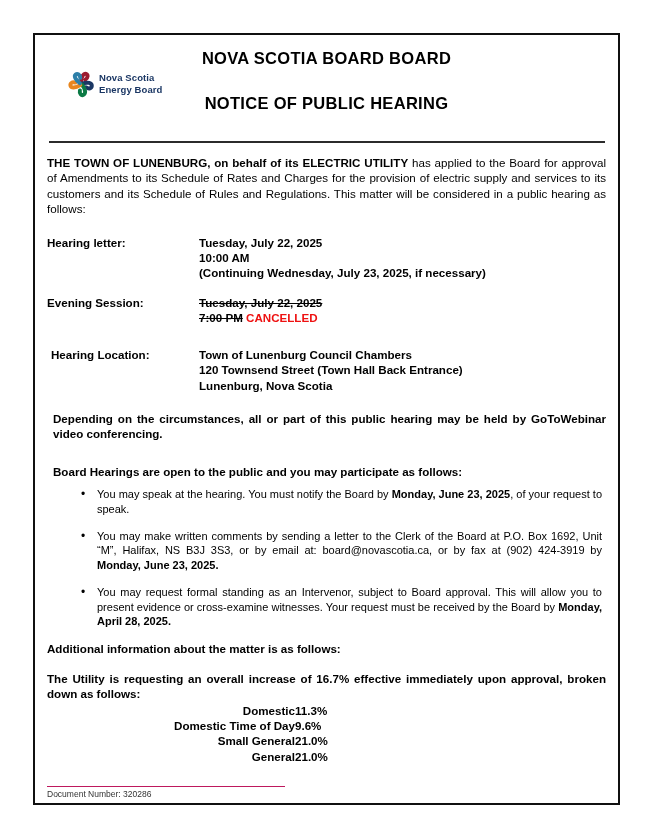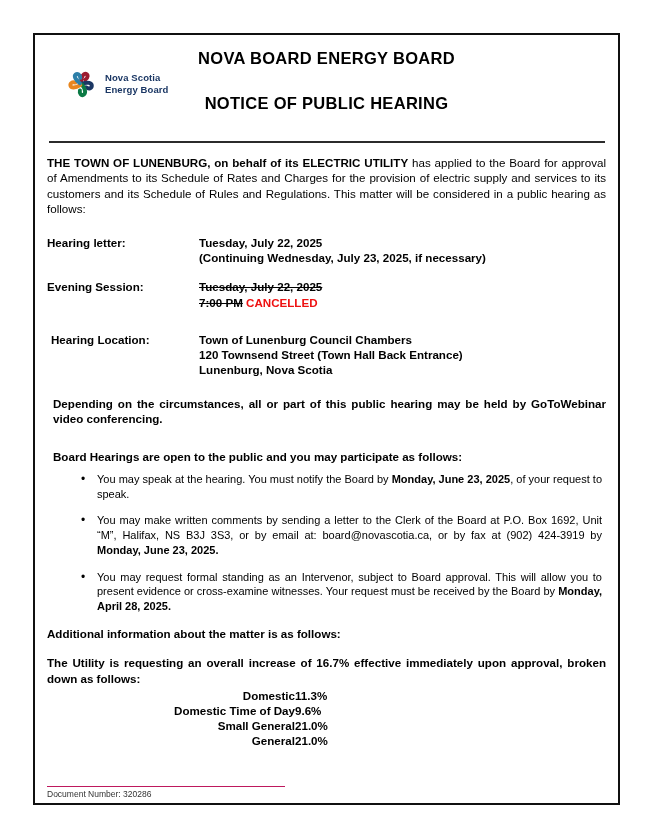--- a/index.html
+++ b/index.html
@@ -38,21 +38,20 @@
   .header {
     position: relative;
     height: 92px;
   }
   .logo-wrap {
     position: absolute;
     left: 16px;
     top: 30px;
     display: flex;
     align-items: center;
-    gap: 6px;
   }
   .logo-mark { width: 36px; height: 38px; display:block; }
   .logo-text {
     font-size: 9.5px;
     font-weight: bold;
     line-height: 1.22;
     color: #1b3764;
     letter-spacing: 0.1px;
     white-space: pre-line;
   }
@@ -182,37 +181,38 @@
             <path d="M53 49 C70 43, 80 48, 80 55 C80 62, 72 65, 64 59" stroke="#1b3764"></path>
             <path d="M53 52 C64 66, 63 77, 57 80 C51 83, 45 77, 47 68" stroke="#0b7a45"></path>
             <path d="M48 53 C33 62, 23 61, 21 55 C19 49, 25 43, 34 46" stroke="#e8861e"></path>
             <path d="M47 48 C34 38, 30 28, 35 24 C40 20, 48 24, 48 33" stroke="#2d7fa8"></path>
           </g>
         </svg>
         <div class="logo-text"><span>Nova Scotia</span><br><span>Energy Board</span></div>
       </div>
 
       <div class="titles">
-        <div class="title-main">NOVA BOARD ENERGY BOARD</div>
+        <div class="title-main">NOVA SCOTIA BOARD BOARD</div>
         <div class="title-sub">NOTICE OF PUBLIC HEARING</div>
       </div>
     </div>
 
     <div class="rule"></div>
 
     <div class="body">
 
       <p class="para"><span class="b">THE TOWN OF LUNENBURG, on behalf of its ELECTRIC UTILITY</span><span> has applied to the Board for approval of Amendments to its Schedule of Rates and Charges for the provision of electric supply and services to its customers and its Schedule of Rules and Regulations. This matter will be considered in a public hearing as follows:</span></p>
 
       <div class="spacer-18"></div>
 
       <div class="detail-row">
         <div class="detail-label">Hearing letter:</div>
         <div class="detail-value">
           <div>Tuesday, July 22, 2025</div>
+          <div>10:00 AM</div>
           <div>(Continuing Wednesday, July 23, 2025, if necessary)</div>
         </div>
       </div>
 
       <div class="spacer-14"></div>
 
       <div class="detail-row">
         <div class="detail-label">Evening Session:</div>
         <div class="detail-value">
           <div class="strike">Tuesday, July 22, 2025</div>

